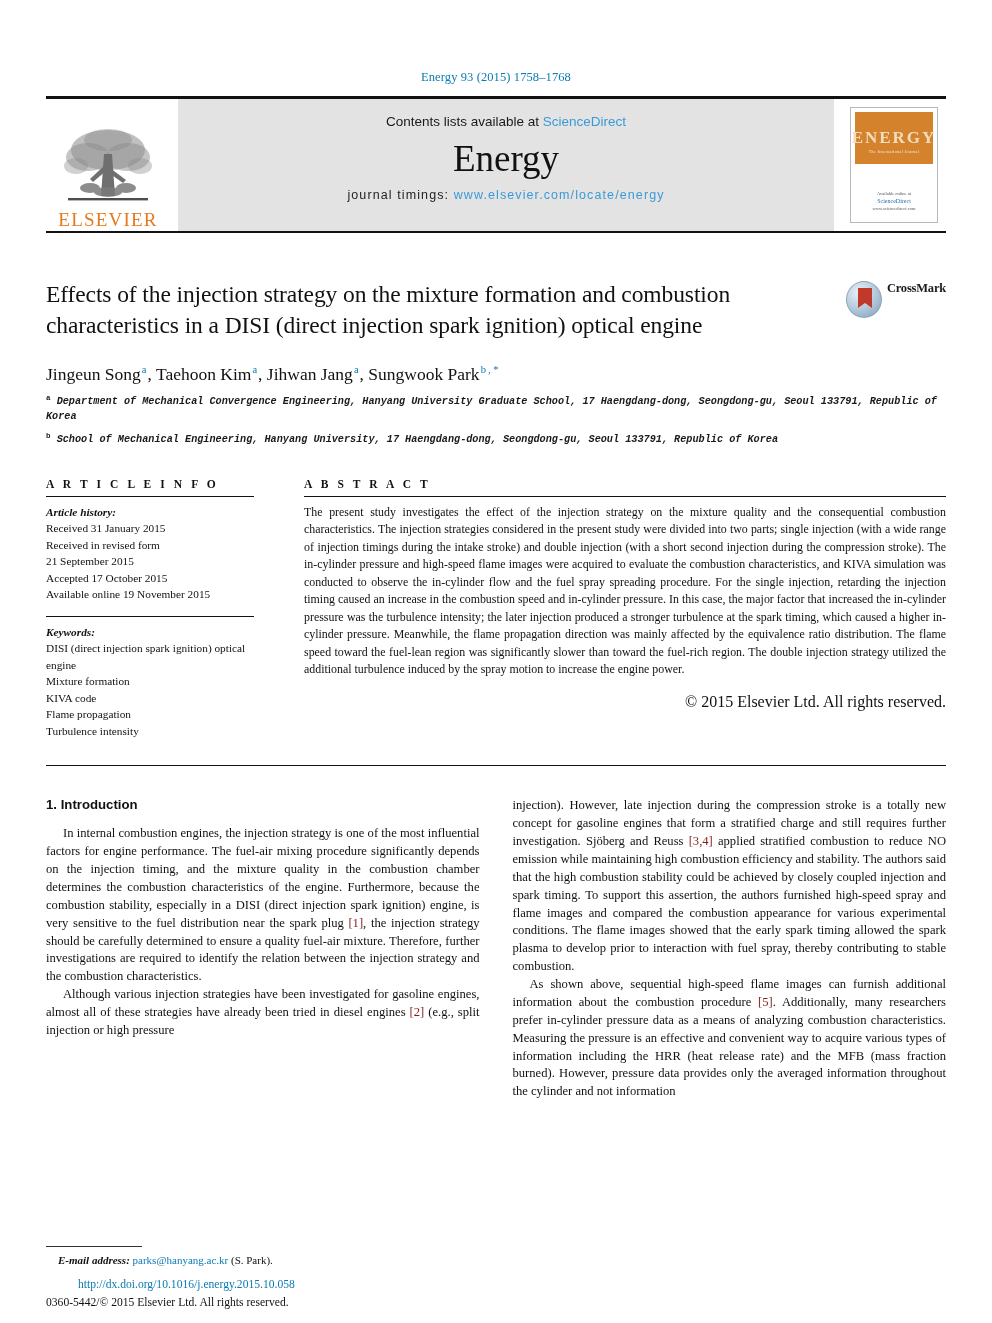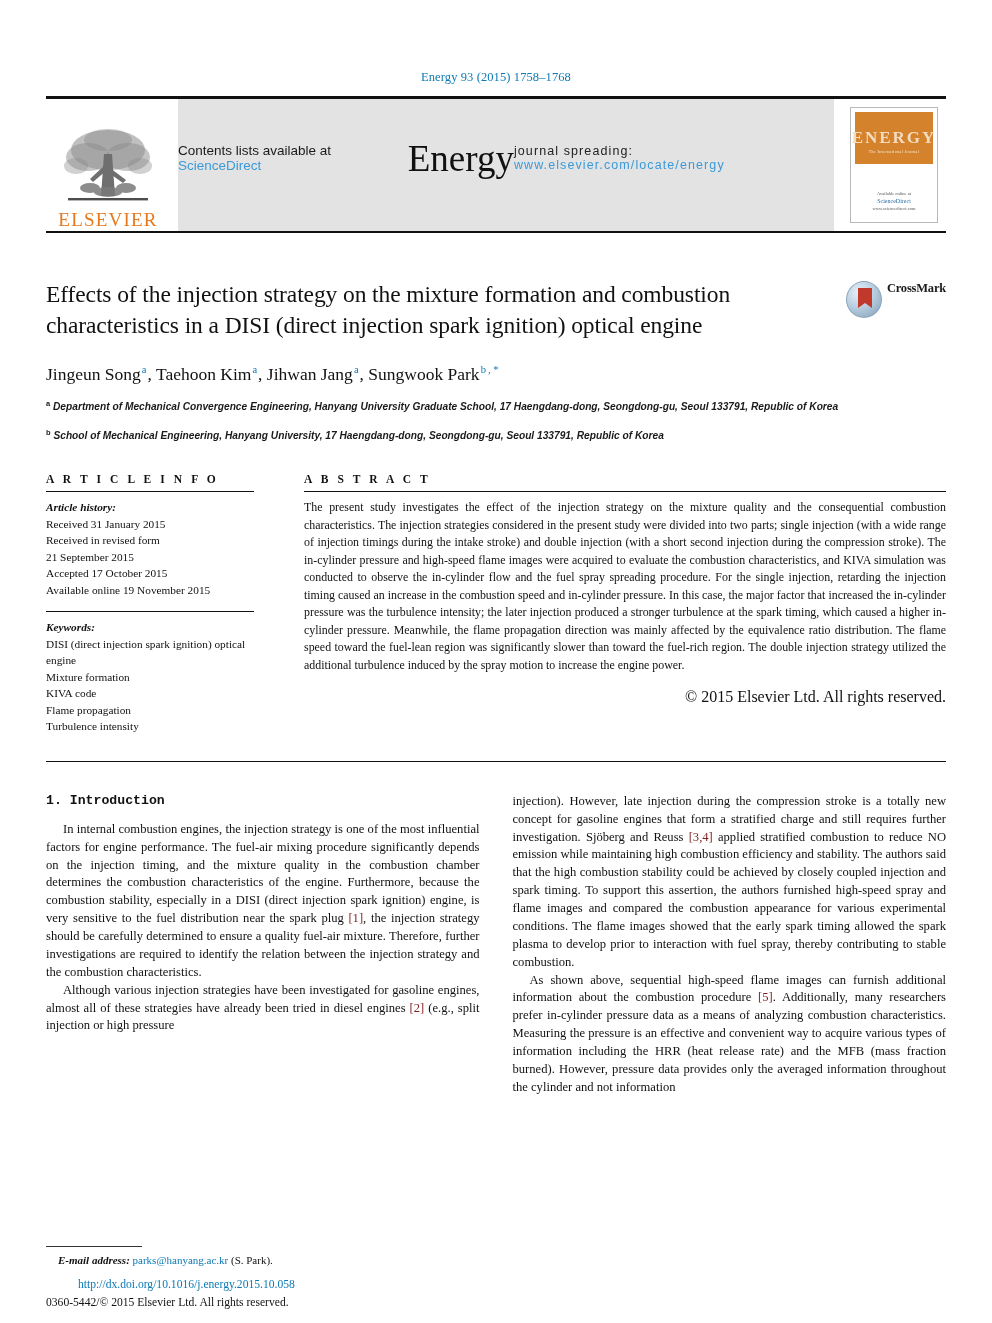--- a/index.html
+++ b/index.html
@@ -61,21 +61,21 @@
     font-family: "Liberation Serif", serif;
     font-size: 19px;
     letter-spacing: 1.2px;
     line-height: 1;
     margin-top: -2px;
   }
   .masthead-center {
     flex: 1 1 auto;
     background: #e3e3e3;
     display: flex;
-    flex-direction: row;
+    flex-direction: column;
     align-items: center;
     justify-content: space-between;
     padding: 15px 0 29px 0;
     box-sizing: border-box;
     margin: 0 8px;
   }
   .contents-line {
     font-size: 13.5px;
     font-family: "Liberation Sans", sans-serif;
     color: #1a1a1a;
@@ -217,22 +217,22 @@
   .authors sup {
     color: #0b7ab5;
     font-size: 10.5px;
     vertical-align: super;
     padding: 0 1px;
   }
   .authors .star {
     color: #0b7ab5;
   }
   .affil {
-    margin-top: 13px;
-    font-family: Liberation Sans, sans-serif;
+    margin-top: 7px;
+    font-family: Liberation Mono, monospace;
     font-style: italic;
     font-weight: bold;
     font-size: 10.2px;
     line-height: 1.42;
     color: #1a1a1a;
   }
   .affil sup {
     font-style: normal;
     font-size: 7.5px;
     vertical-align: super;
@@ -300,21 +300,21 @@
   .body-cols {
     margin-top: 31px;
     display: flex;
     gap: 33px;
   }
   .bcol {
     flex: 1 1 0;
     min-width: 0;
   }
   h2.sec-title {
-    font-family: Liberation Mono, monospace;
+    font-family: Liberation Sans, sans-serif;
     font-size: 13.2px;
     font-weight: bold;
     margin: 0 0 13px 0;
     color: #111;
   }
   p.para {
     font-family: "Liberation Serif", serif;
     font-size: 12.6px;
     line-height: 1.42;
     text-align: justify;
@@ -404,21 +404,21 @@
       </svg>
       <div class="elsevier-word">ELSEVIER</div>
     </div>
 
     <div class="masthead-center">
       <div class="contents-line">
         <span>Contents lists available at </span><span class="sd">ScienceDirect</span>
       </div>
       <div class="journal-title">Energy</div>
       <div class="homepage-line">
-        <span>journal spreading: </span><span class="url">www.elsevier.com/locate/energy</span>
+        <span>journal timings: </span><span class="url">www.elsevier.com/locate/energy</span>
       </div>
     </div>
 
     <div class="masthead-right">
       <div class="cover">
         <div class="cover-top"></div>
         <div class="cover-energy">ENERGY</div>
         <div class="cover-sub">The International Journal</div>
         <div class="cover-foot">
           <span>Available online at</span><br>

